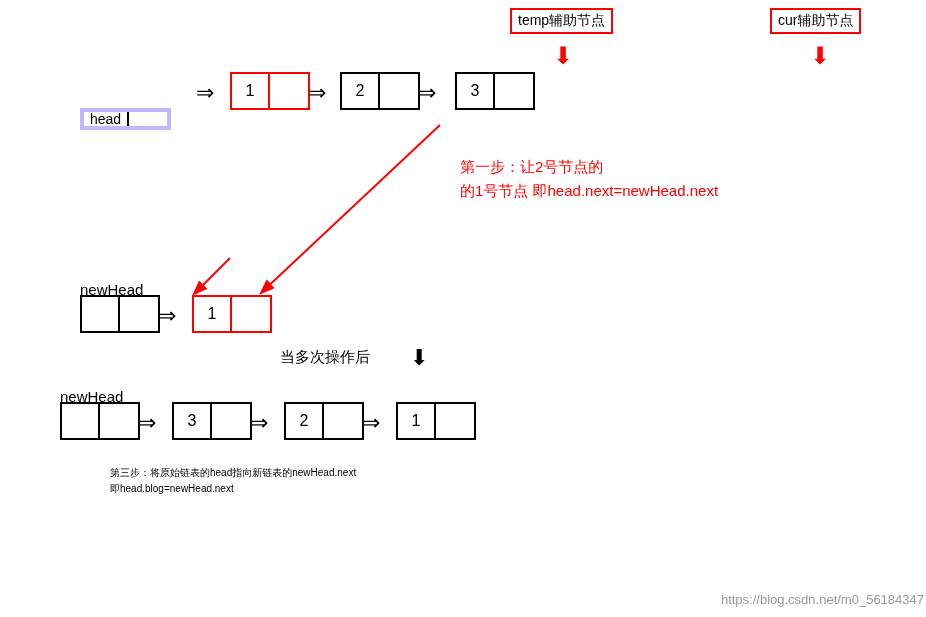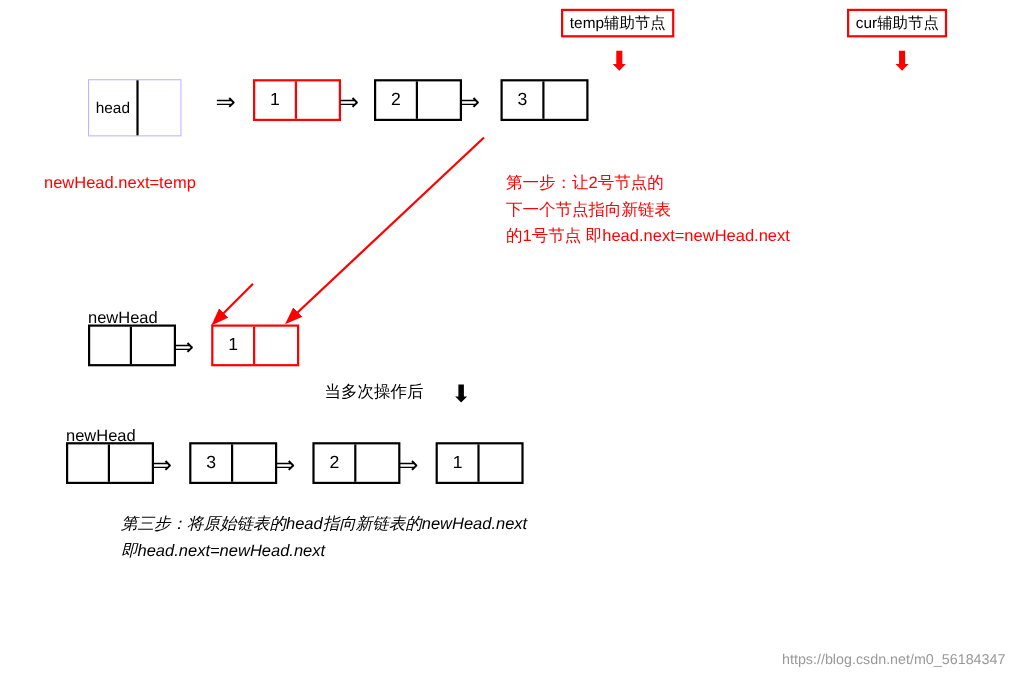--- a/index.html
+++ b/index.html
@@ -73,22 +73,23 @@
     svg.overlay {
       position: absolute;
       top: 0; left: 0;
       width: 926px;
       height: 617px;
       pointer-events: none;
     }
 
     .head-node {
       display: inline-flex;
-      border: 1px solid #c4b5fd;
-      height: 52px;
+      border: 4px solid #c4b5fd;
+      height: 22px;
+      margin-top: 36px;
     }
     .head-node .val {
       padding: 0 6px;
       display: flex;
       align-items: center;
       justify-content: center;
       font-size: 14px;
       border-right: 2px solid black;
     }
     .head-node .ptr {
@@ -134,26 +135,24 @@
   <div class="abs" style="top:80px; left:418px; font-size:22px;">⇒</div>
 
   <div class="abs" style="top:72px; left:455px;">
     <div class="node">
       <div class="val" style="border-right:2px solid black;">3</div>
       <div class="ptr"></div>
     </div>
   </div>
 
   <div class="abs label-red" style="top:155px; left:40px;">
-    <div>newHead.next=temp</div>
   </div>
 
   <div class="abs label-red" style="top:155px; left:460px;">
     <div>第一步：让2号节点的</div>
-    <div>下一个节点指向新链表</div>
     <div>的1号节点 即head.next=newHead.next</div>
   </div>
 
   <div class="abs label-black" style="top:278px; left:80px;">newHead</div>
 
   <div class="abs" style="top:295px; left:80px;">
     <div class="node">
       <div class="val" style="border-right:2px solid black;"></div>
       <div class="ptr"></div>
     </div>
@@ -161,21 +160,21 @@
 
   <div class="abs" style="top:303px; left:158px; font-size:22px;">⇒</div>
 
   <div class="abs" style="top:295px; left:192px;">
     <div class="node node-red">
       <div class="val">1</div>
       <div class="ptr"></div>
     </div>
   </div>
 
-  <div class="abs label-black" style="top:345px; left:280px; font-size:15px;margin-left:15px;">当多次操作后</div>
+  <div class="abs label-black" style="top:345px; left:280px; font-size:15px;">当多次操作后</div>
   <div class="abs" style="top:345px; left:410px; font-size:22px; color:black;">⬇</div>
 
   <div class="abs label-black" style="top:385px; left:60px;">newHead</div>
 
   <div class="abs" style="top:402px; left:60px;">
     <div class="node">
       <div class="val" style="border-right:2px solid black;"></div>
       <div class="ptr"></div>
     </div>
   </div>
@@ -200,26 +199,26 @@
 
   <div class="abs" style="top:410px; left:362px; font-size:22px;">⇒</div>
 
   <div class="abs" style="top:402px; left:396px;">
     <div class="node">
       <div class="val" style="border-right:2px solid black;">1</div>
       <div class="ptr"></div>
     </div>
   </div>
 
-  <div class="abs label-black" style="top:465px; left:110px; font-size:15px;font-style:italic;">
+  <div class="abs label-black" style="top:465px; left:110px; font-size:10px;">
     <div>第三步：将原始链表的head指向新链表的newHead.next</div>
-    <div>即head.next=newHead.next</div>
-  </div>
-
-  <div class="abs small-text" style="bottom:10px; right:12px;">https://blog.csdn.net/m0_56184347</div>
+    <div>即head.blog=newHead.next</div>
+  </div>
+
+  <div class="abs small-text" style="bottom:10px; right:2px;">https://blog.csdn.net/m0_56184347</div>
 
   <svg class="overlay">
 
     <defs>
       <marker id="arrowRed" markerWidth="8" markerHeight="8" refX="6" refY="3" orient="auto">
         <path d="M0,0 L0,6 L8,3 z" fill="red"></path>
       </marker>
       <marker id="arrowBlack" markerWidth="8" markerHeight="8" refX="6" refY="3" orient="auto">
         <path d="M0,0 L0,6 L8,3 z" fill="black"></path>
       </marker>

